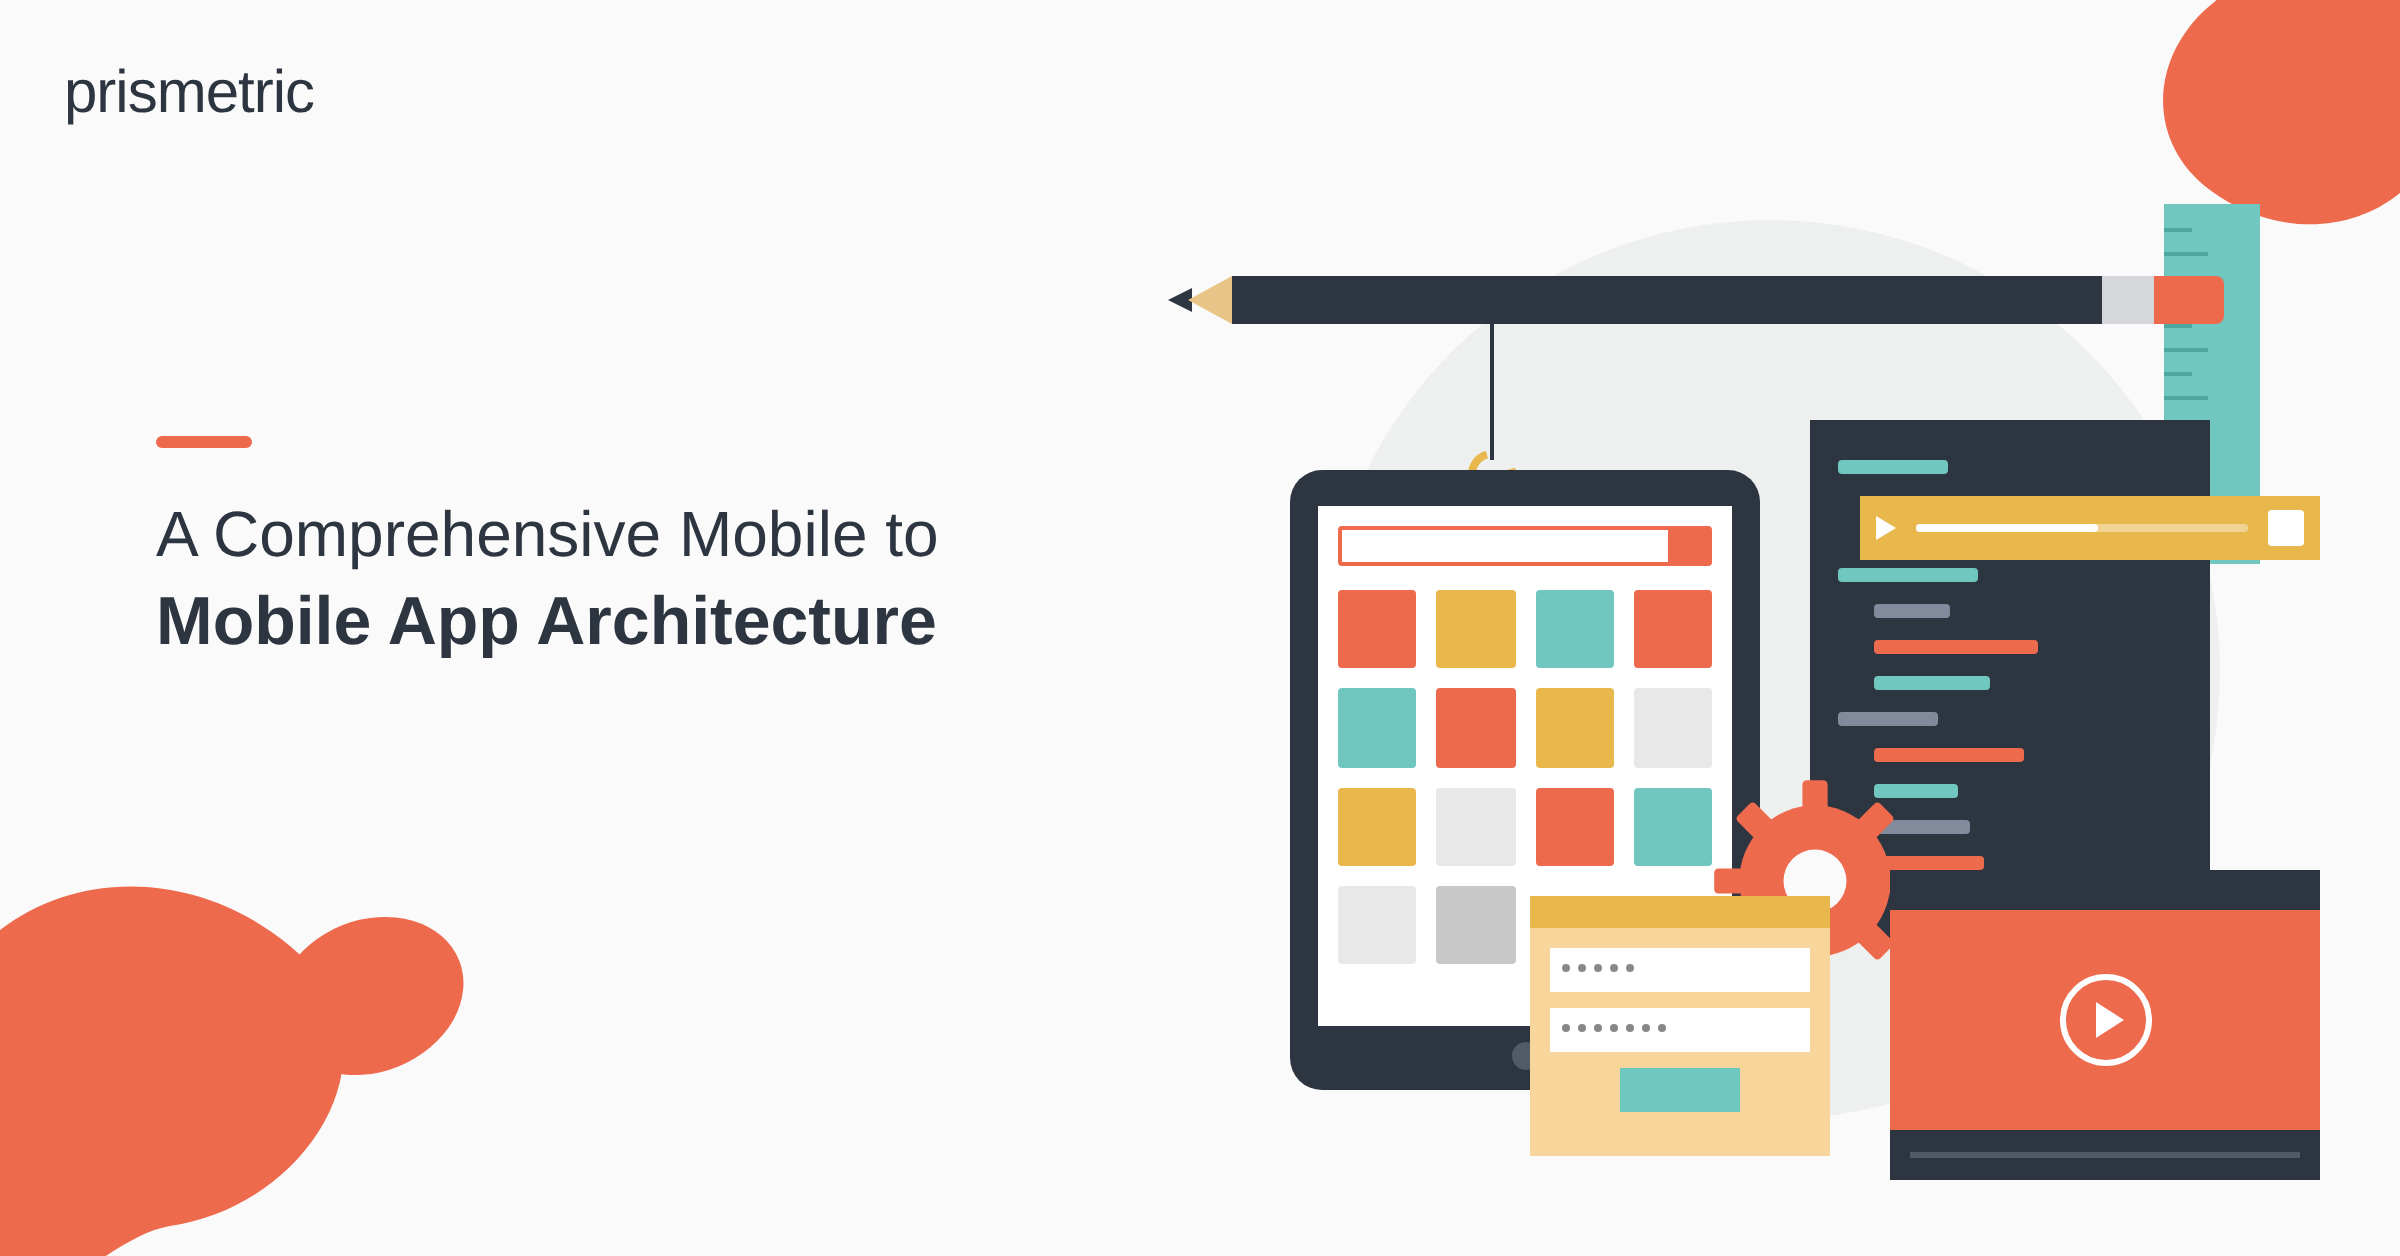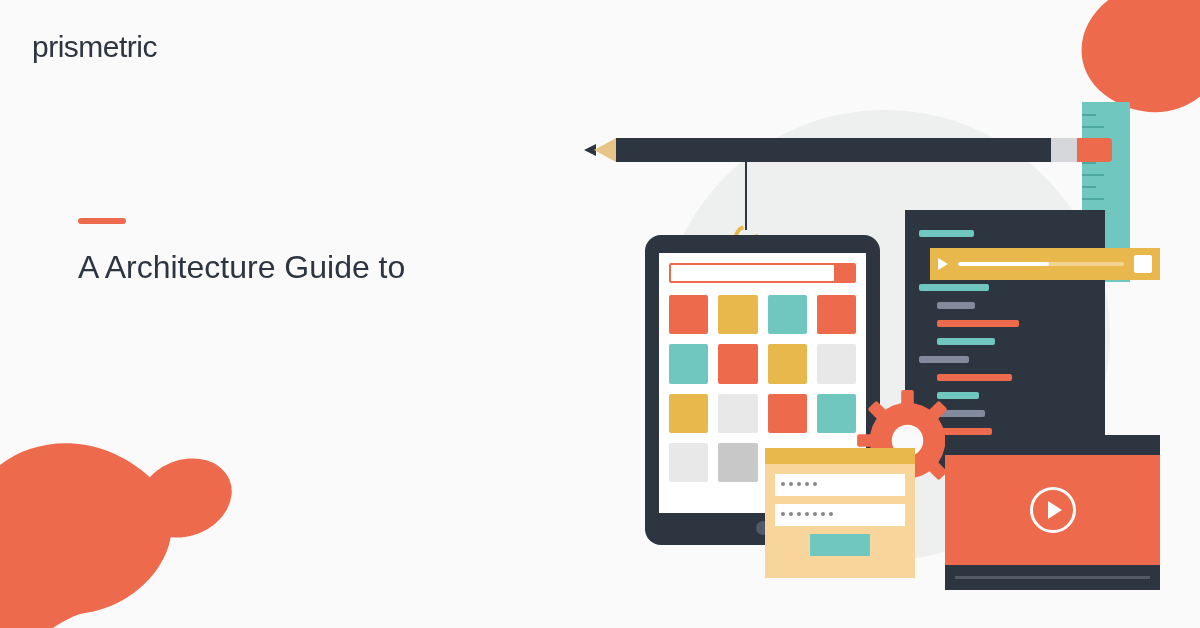--- a/index.html
+++ b/index.html
@@ -372,21 +372,22 @@
 <svg class="blob-bl" width="340" height="280" viewBox="0 0 340 280">
   <path d="M0,280 L0,115 C30,50 115,35 175,85 C235,135 185,215 115,225 C85,230 55,270 0,280 Z" fill="#ee6a4d"></path>
   <ellipse cx="215" cy="110" rx="48" ry="38" fill="#ee6a4d" transform="rotate(-22 215 110)"></ellipse>
 </svg>
 
 <div class="logo">prismetric</div>
 
 <div class="accent-bar"></div>
 
 <div class="title-block">
-  <div class="title-line1">A Architecture Guide to</div>
+  <div class="title-line1">A Comprehensive Mobile to</div>
+  <div class="title-line2">Mobile App Architecture</div>
 </div>
 
 <div class="illustration">
   <div class="bg-circle"></div>
 
   <div class="ruler">
     <div class="ruler-tick" style="top:12px;width:14px"></div>
     <div class="ruler-tick" style="top:24px;width:22px"></div>
     <div class="ruler-tick" style="top:36px;width:14px"></div>
     <div class="ruler-tick" style="top:48px;width:22px"></div>

